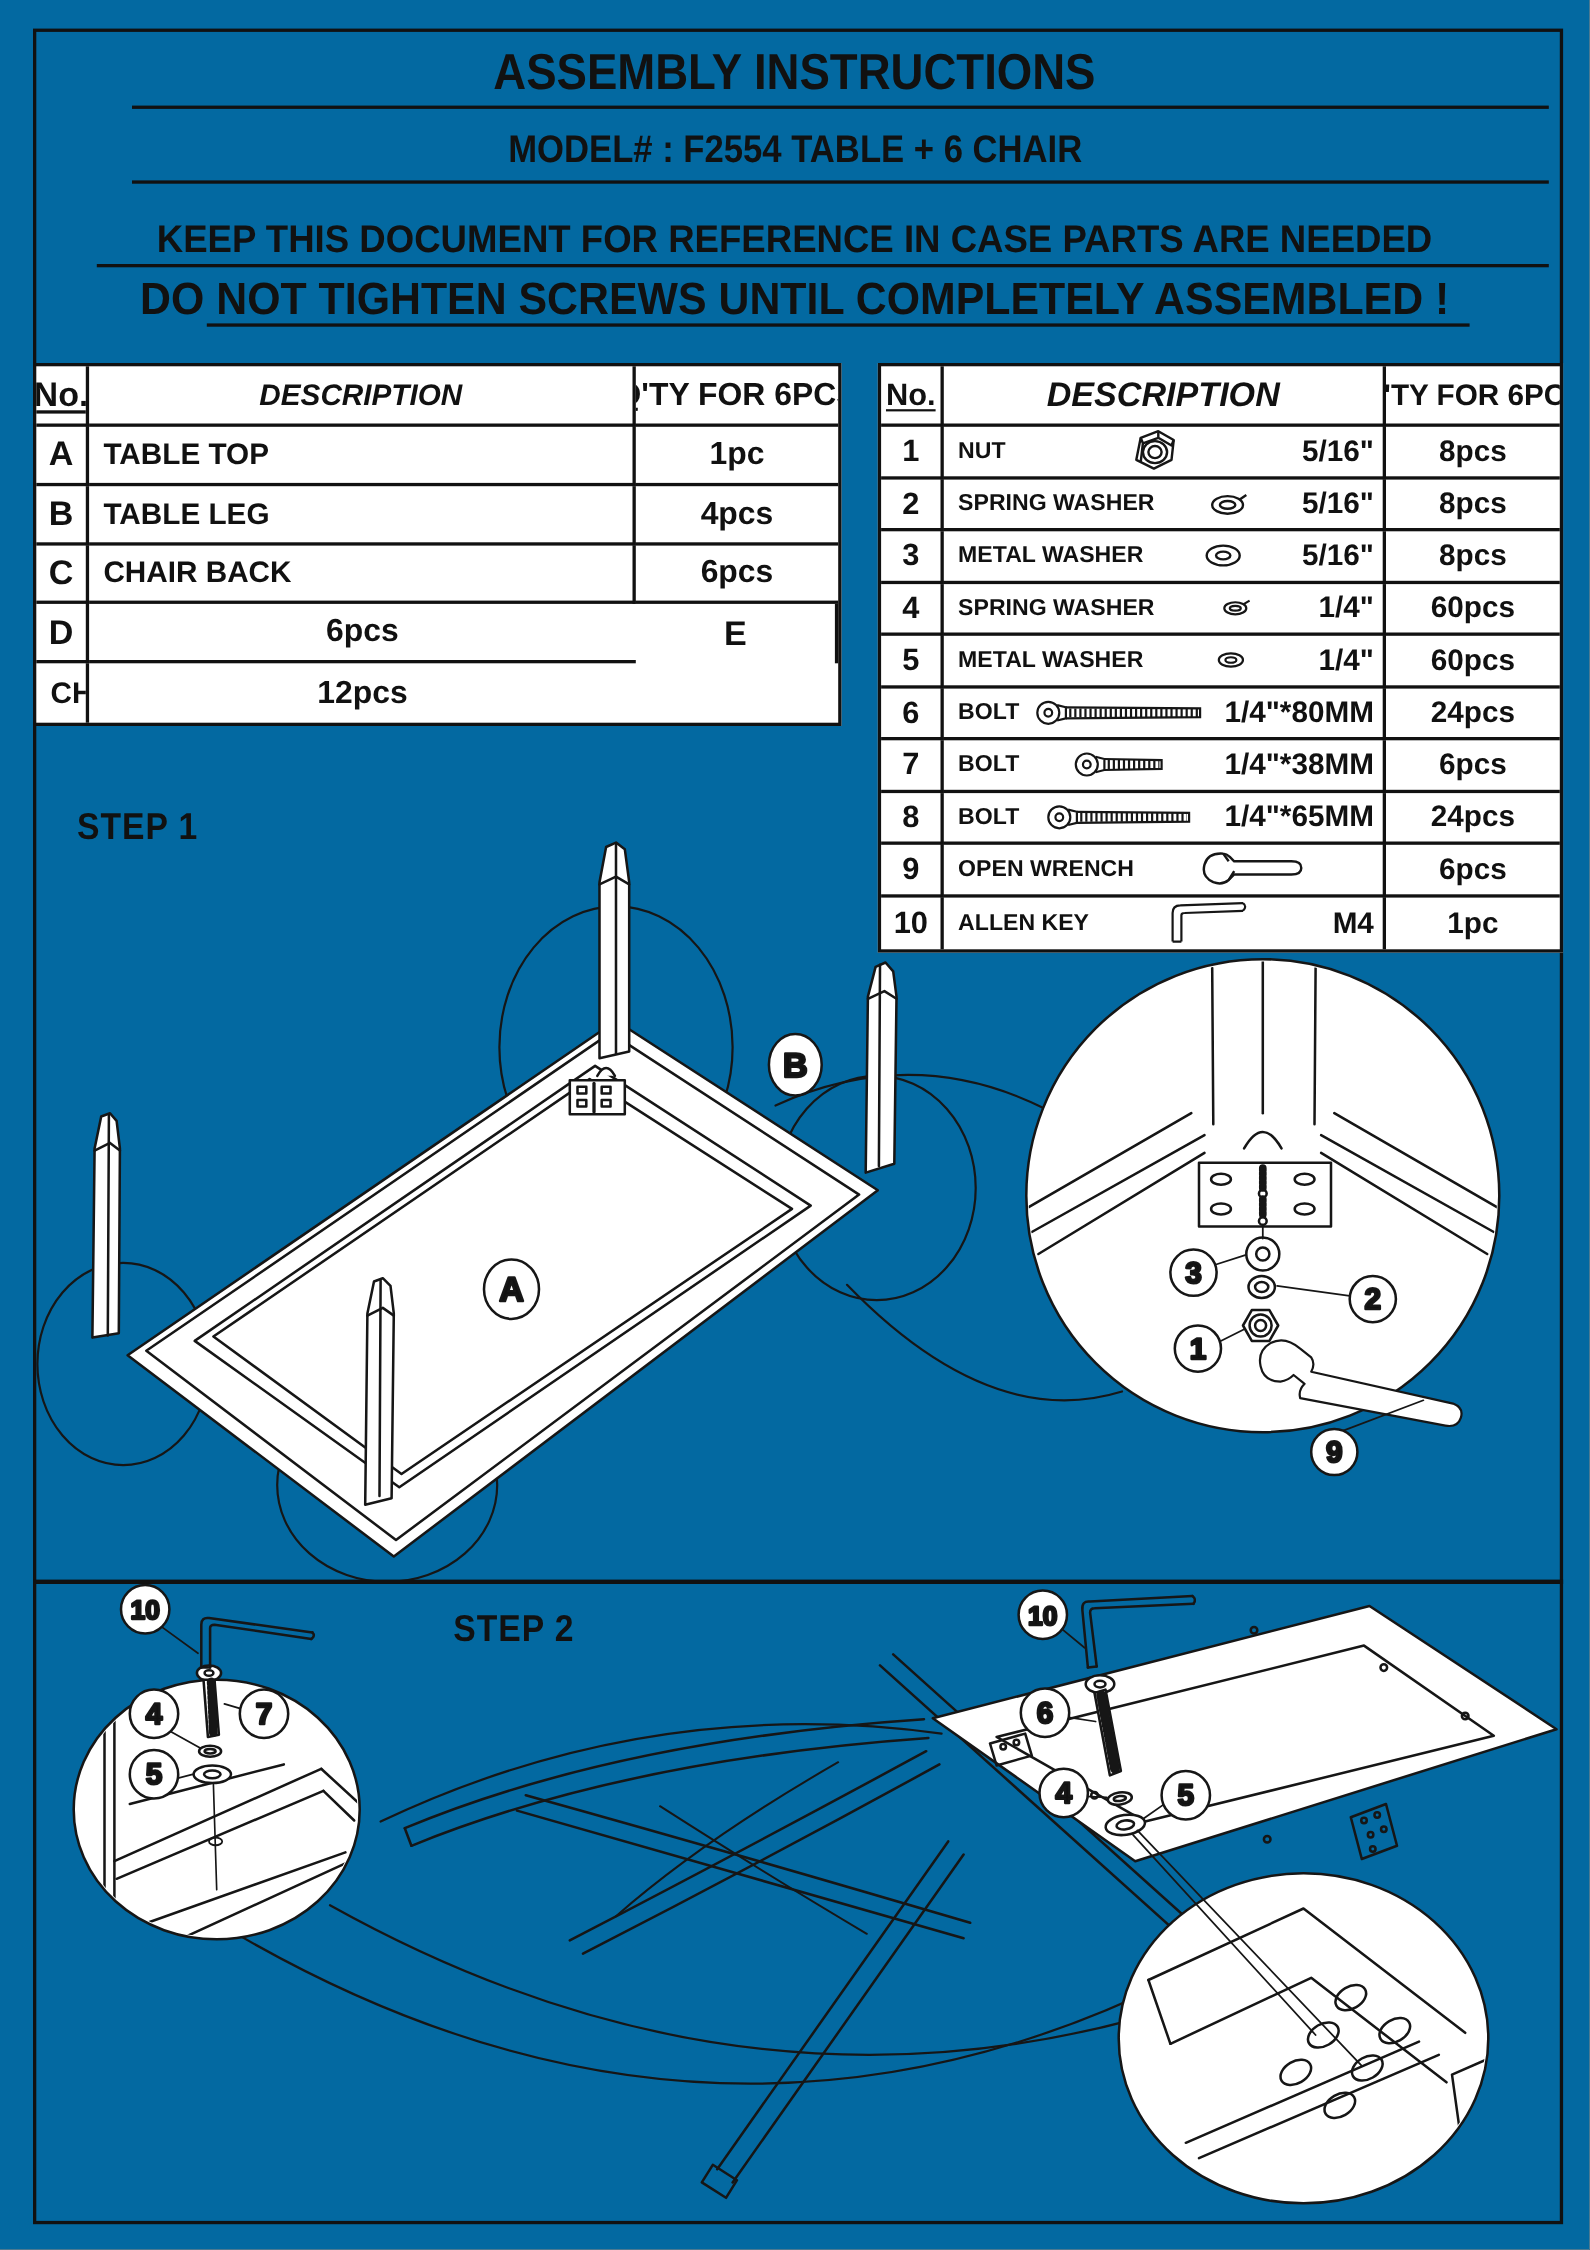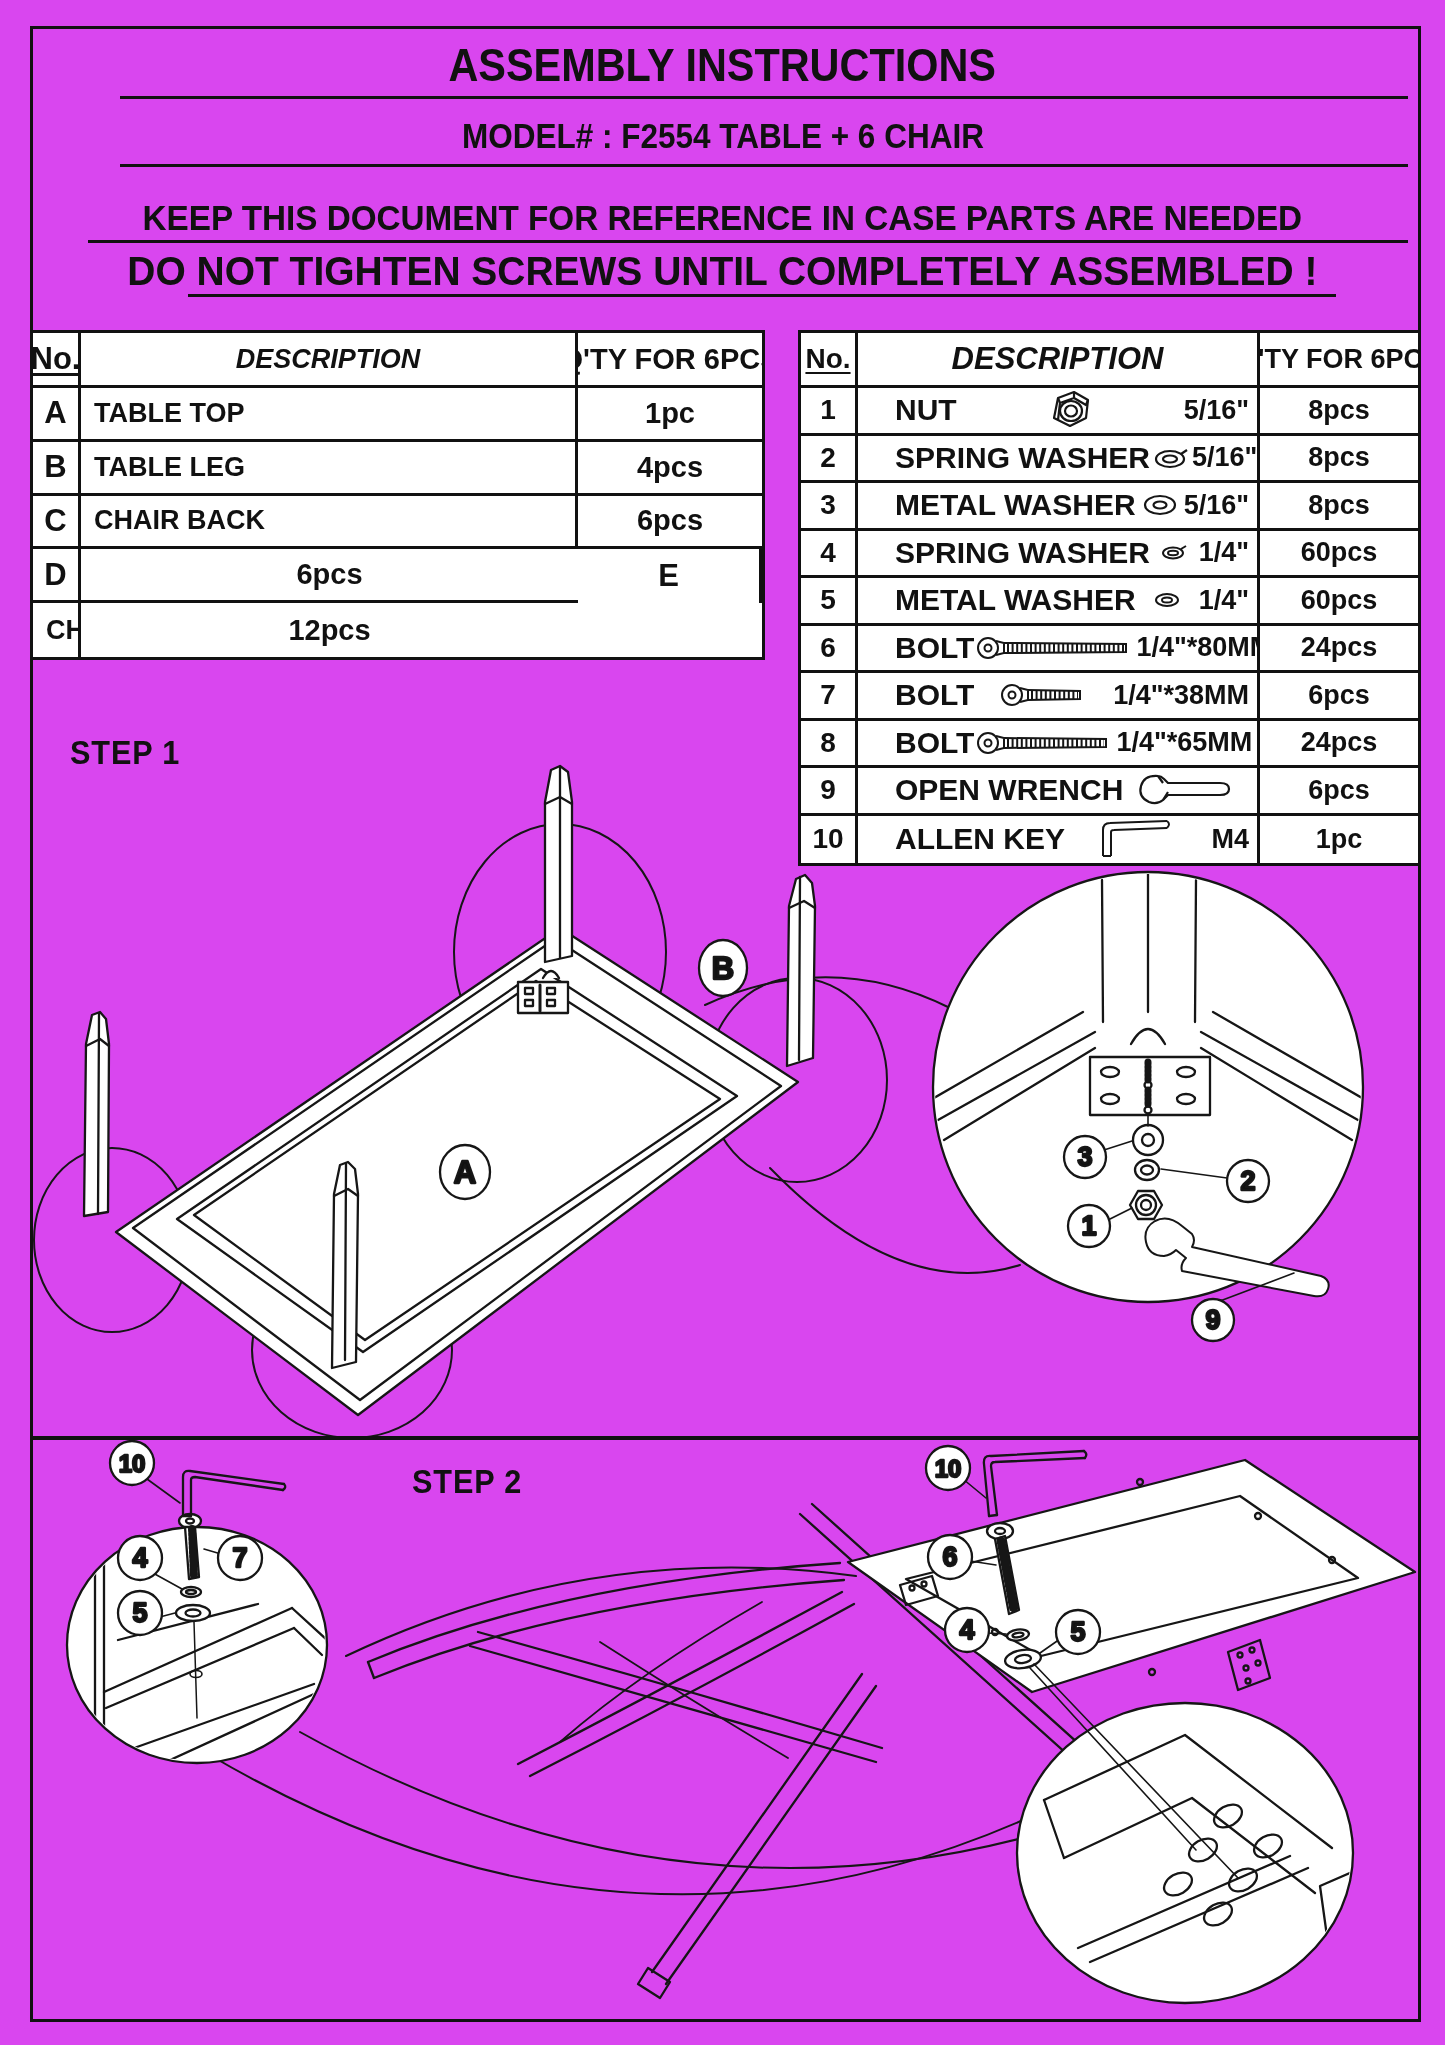--- a/index.html
+++ b/index.html
@@ -1,16 +1,16 @@
 <!DOCTYPE html>
 <html><head>
 <meta charset="utf-8">
 <style>
   html,body{margin:0;padding:0;background:#888;}
-  .page{position:relative;width:1445px;height:2045px;background:#d946ef;
+  .page{position:relative;width:1445px;height:2045px;background:#0369a1;
         font-family:"Liberation Sans",sans-serif;color:#111;margin:0 auto;overflow:hidden;}
   .page *{box-sizing:border-box;}
   .abs{position:absolute;}
   .cond{display:inline-block;transform:scaleX(0.9);transform-origin:50% 50%;white-space:nowrap;}
   .condL{display:inline-block;transform:scaleX(0.9);transform-origin:0 50%;white-space:nowrap;}
   .pageborder{left:30px;top:26px;width:1391px;height:1996px;border:3px solid #111;}
   .ctr{width:100%;text-align:center;font-weight:bold;}
   .rule{background:#111;height:3px;}
   
   .ptable{display:grid;border:3px solid #111;background:#fff;}
@@ -22,21 +22,21 @@
   .h.no{font-size:29px;text-decoration:underline;text-underline-offset:4px;}
   .h.desc{font-size:31px;font-style:italic;}
   .h.qty{font-size:22px;}
   #lt .cell.no{font-size:31px;}
   #lt .cell.desc{font-size:27px;}
   #lt .cell.qty{font-size:29px;}
   #rt .h.qty{font-size:21px;}
   #rt .cell.no{font-size:28px;}
   #rt .cell.qty{font-size:27px;}
   .d2{justify-content:flex-start;padding:0 8px 0 13px;}
-  .d2 .nm{font-size:30px;font-weight:bold;margin-left:24px;}
+  .d2 .nm{font-size:21px;font-weight:bold;}
   .d2 .ic{flex:1;display:flex;justify-content:center;align-items:center;}
   .d2 .sz{font-size:27px;font-weight:bold;text-align:right;}
   .steplabel{font-weight:bold;font-size:34px;letter-spacing:1px;}
   svg text{font-family:"Liberation Sans",sans-serif;font-weight:bold;fill:#111;}
   .overlay{left:0;top:0;pointer-events:none;}
 </style>
 </head>
 <body>
 
 <div class="page">

